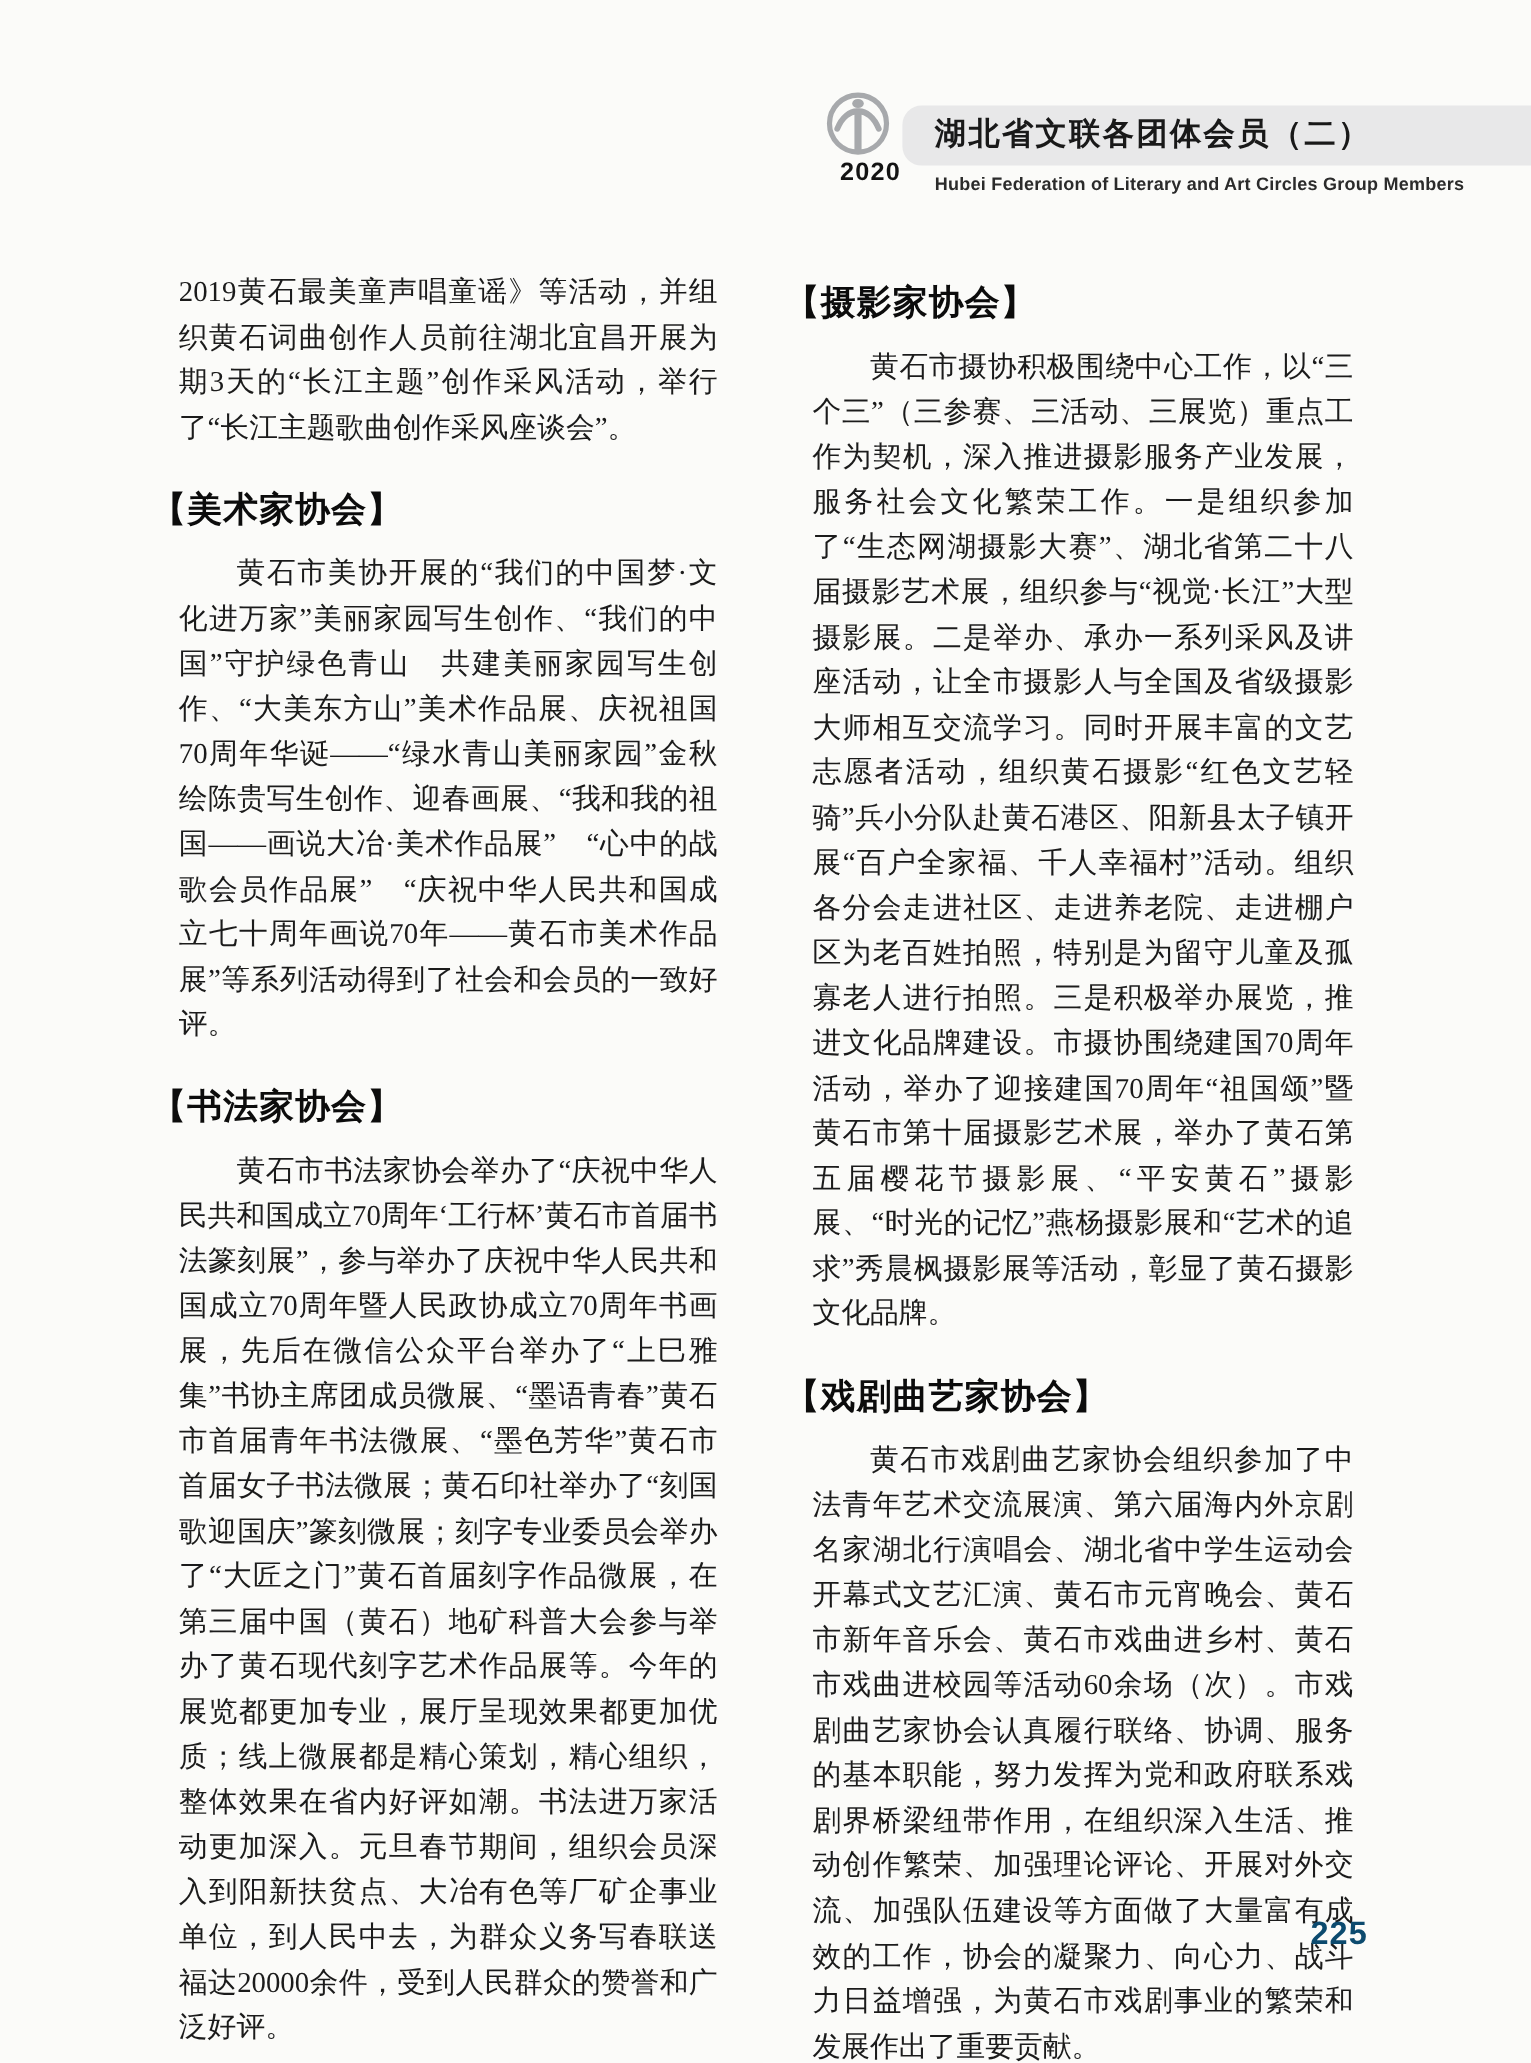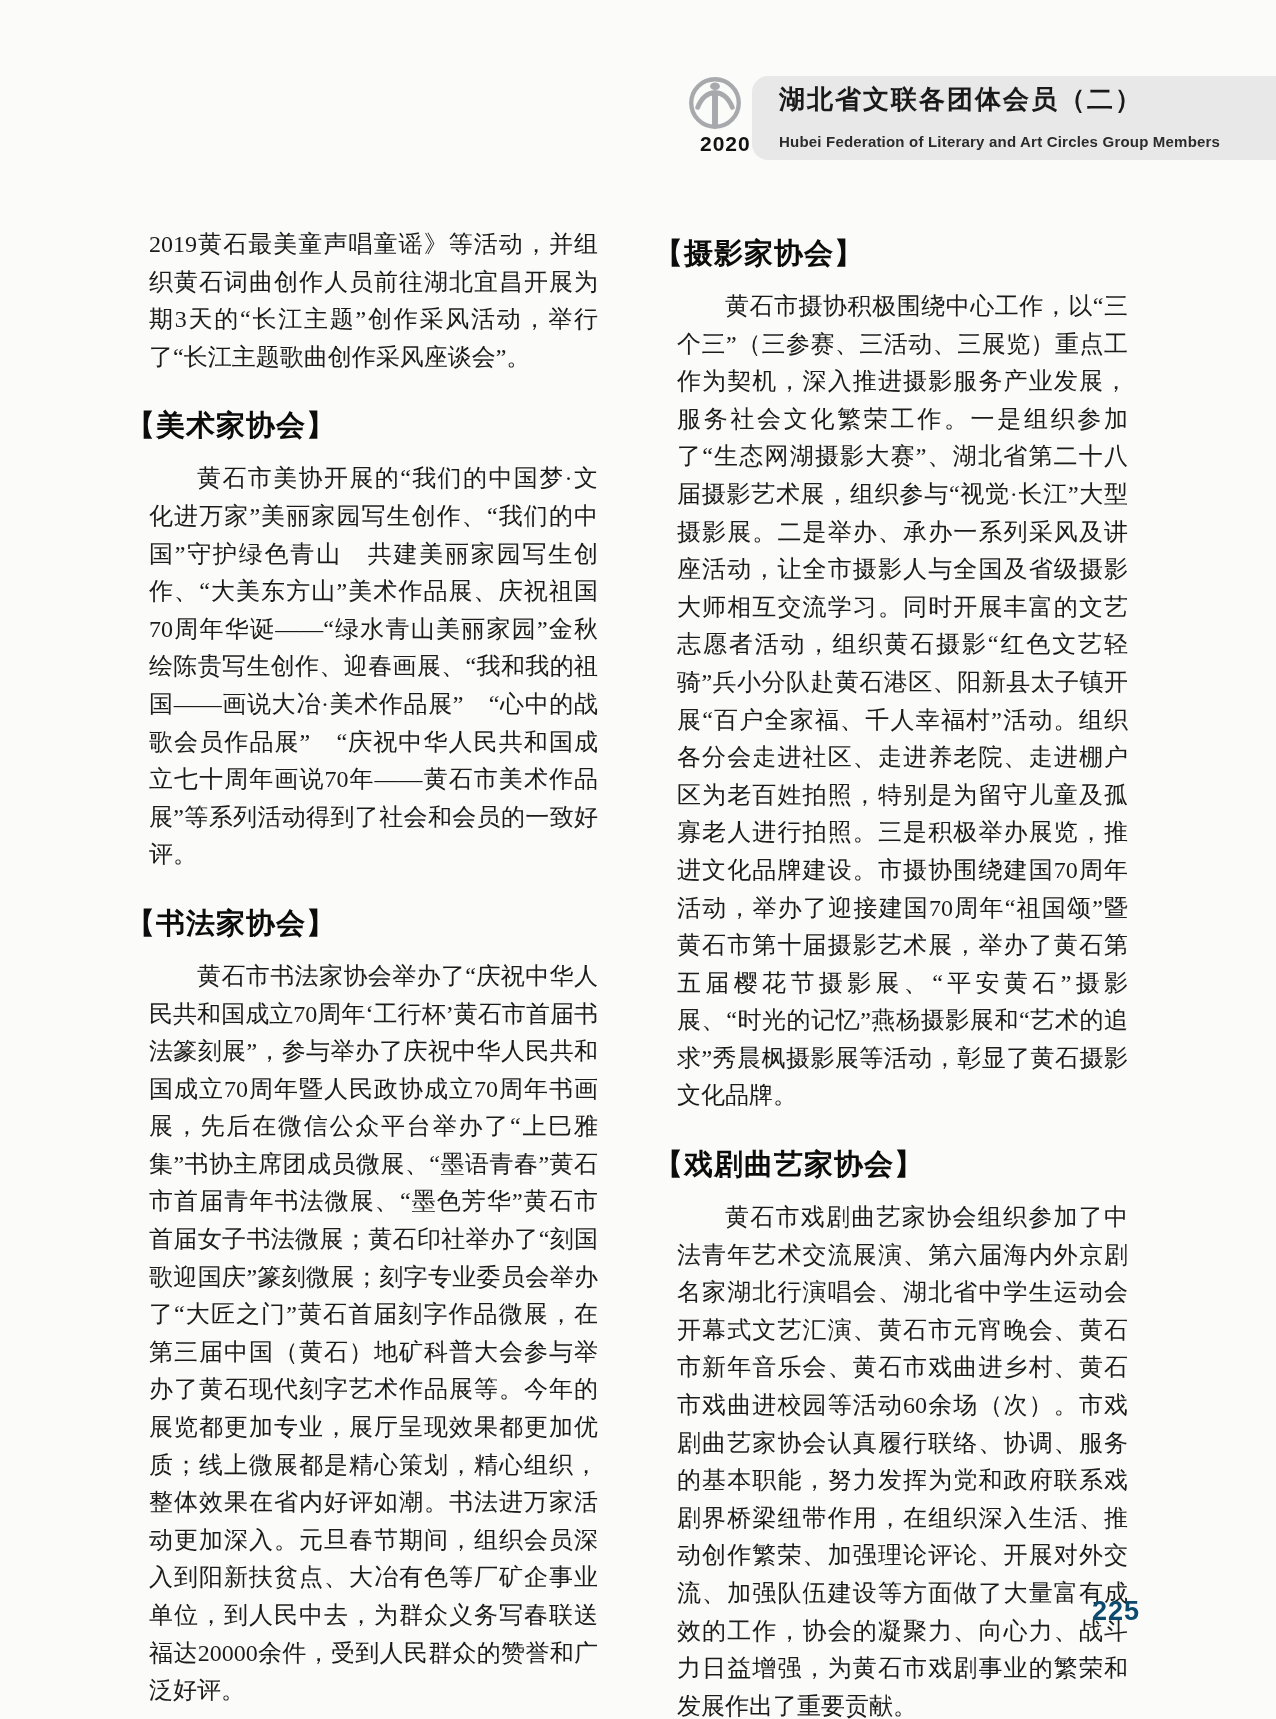--- a/index.html
+++ b/index.html
@@ -10,21 +10,21 @@
   }
 
   
   .logo-block { position:absolute; left:682px; top:74px; width:66px; text-align:center; }
   .logo-emblem { display:block; margin:0 auto; }
   .logo-year {
     font-family:"Liberation Sans", sans-serif; font-weight:800;
     font-size:21px; color:#131313; letter-spacing:1px; margin-top:0px;margin-left:18px;
   }
   .header-band {
-    position:absolute; left:752px; top:76px; width:524px; height:84px;
+    position:absolute; left:752px; top:88px; width:524px; height:50px;
     background:#e8e8e9; border-radius:16px 0 0 16px;
     box-sizing:border-box; padding:9px 0 0 27px;
   }
   .header-title-cn {
     font-family:"Liberation Sans", sans-serif; font-weight:900;
     font-size:26px; color:#191919; letter-spacing:2px; line-height:1.1;
   }
   .header-title-en {
     font-family:"Liberation Sans", sans-serif; font-weight:700;
     font-size:15px; color:#2b2b2b; margin-top:19px; letter-spacing:0.2px;

